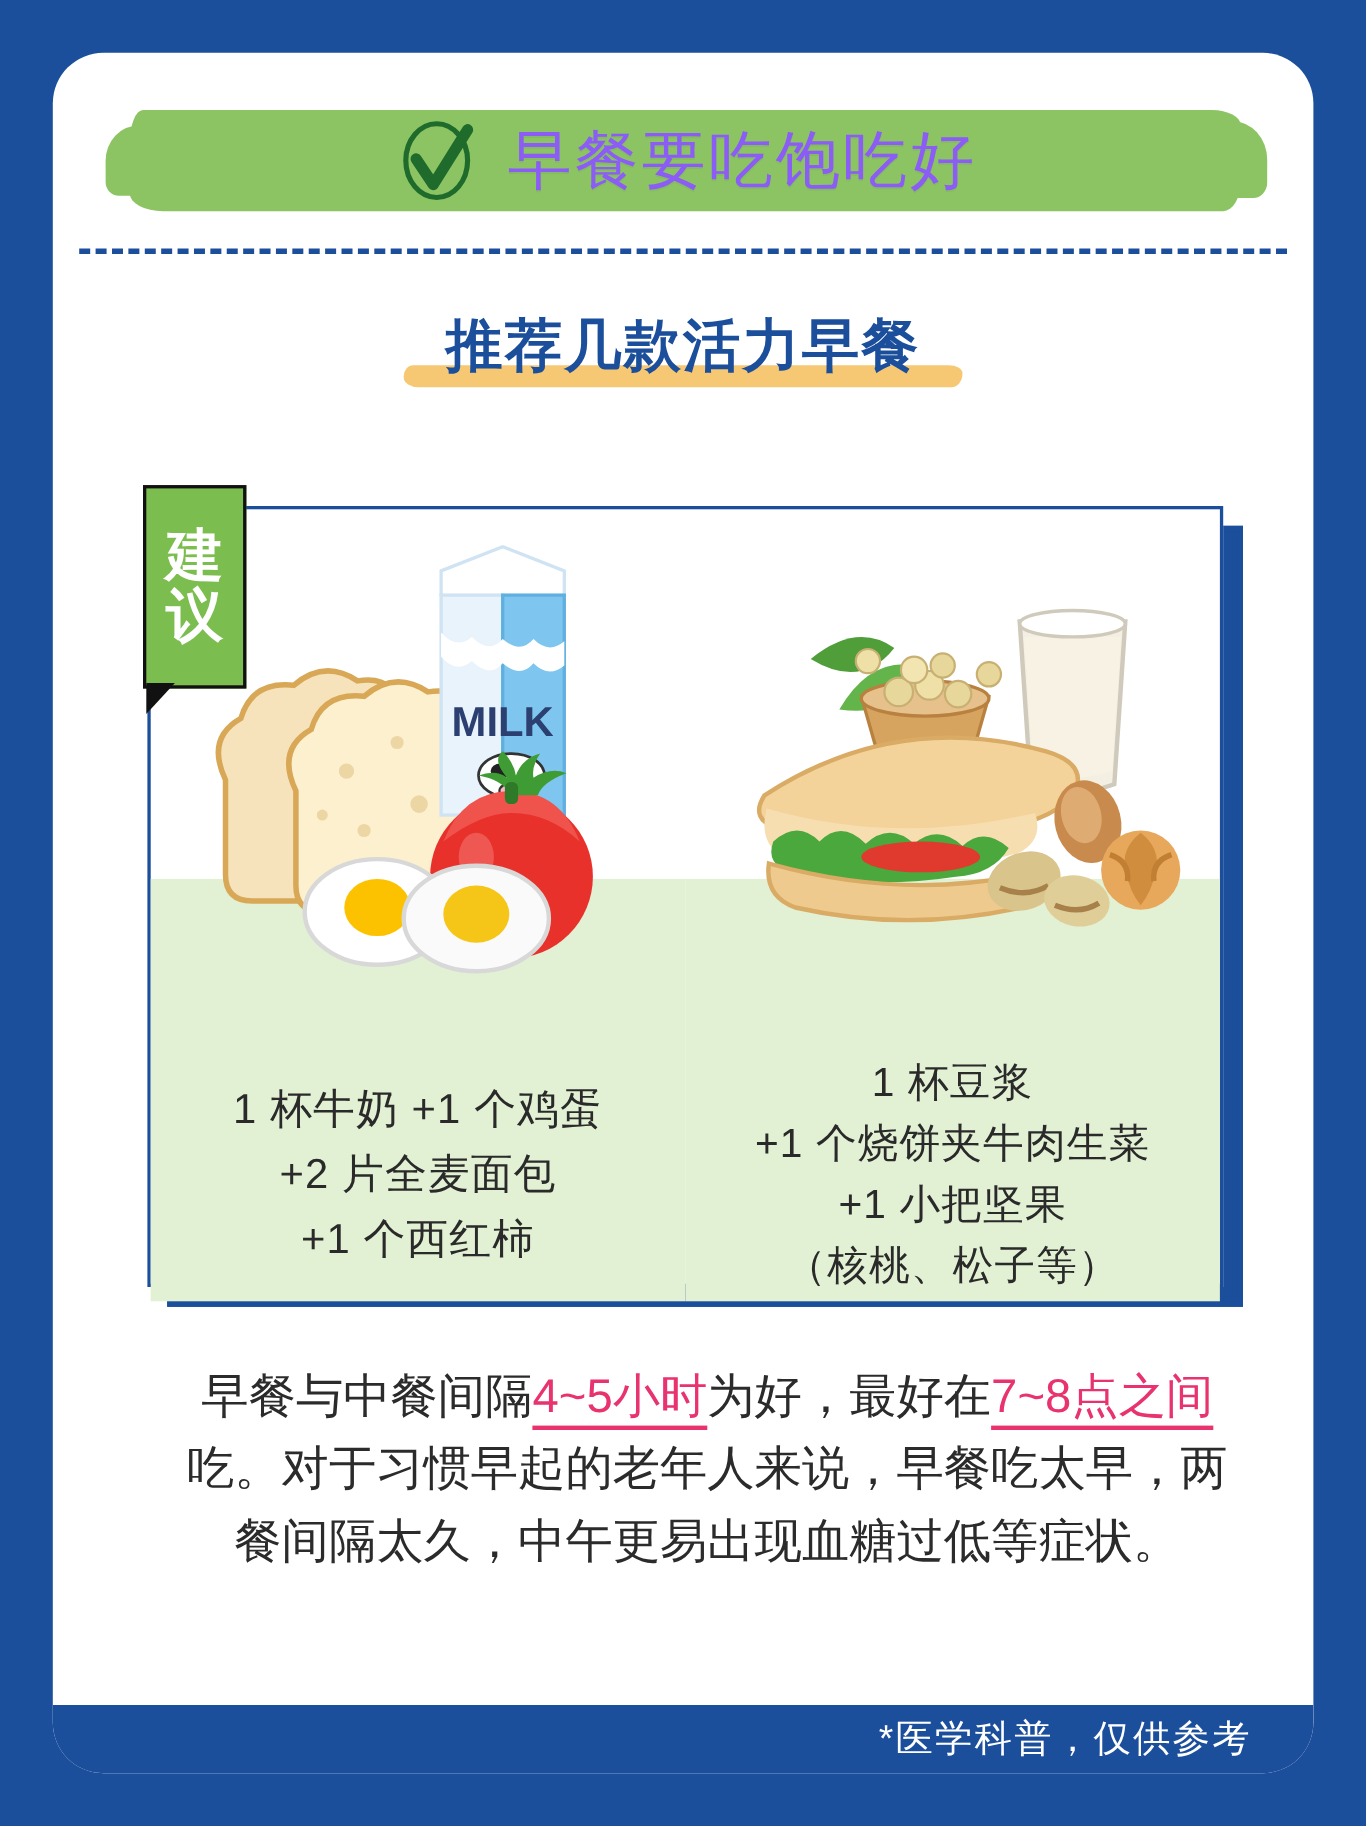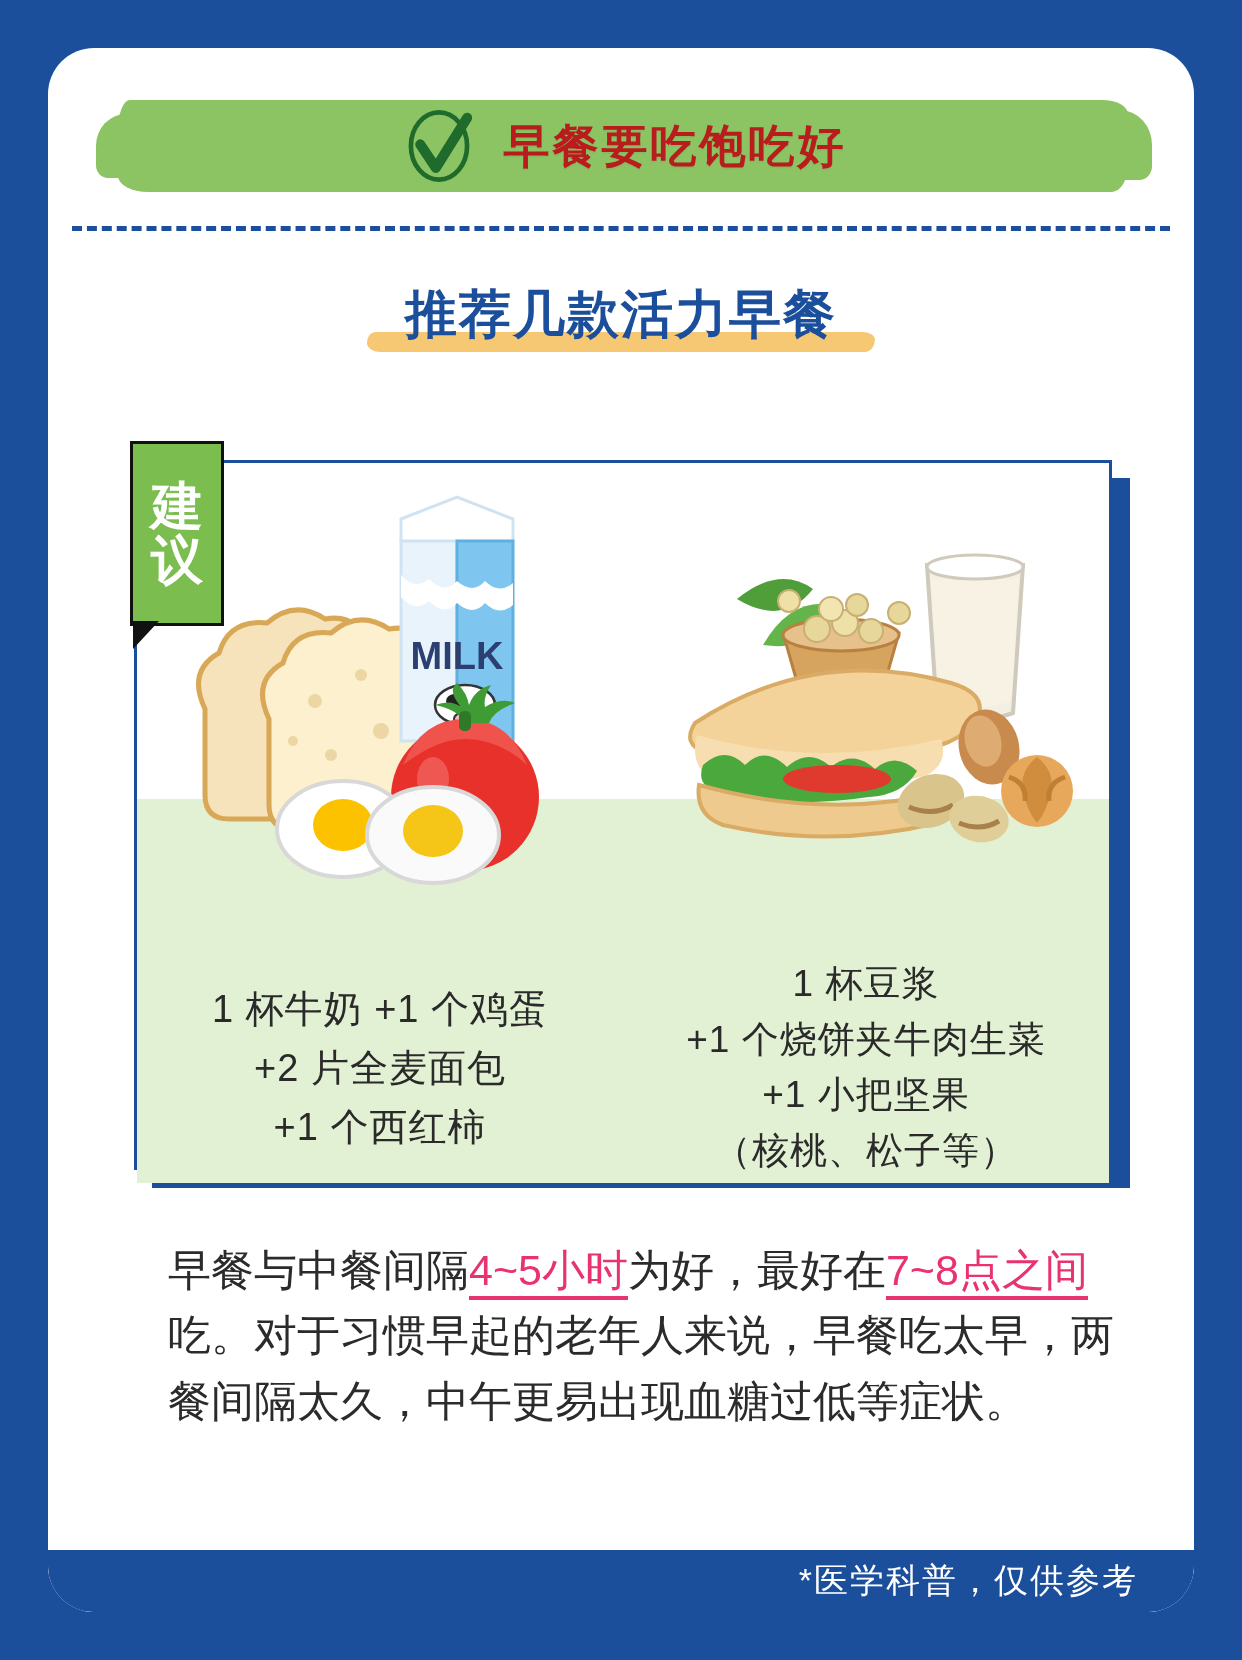--- a/index.html
+++ b/index.html
@@ -40,21 +40,21 @@
     content:""; position:absolute; right:-24px; top:10px;
     width:64px; height:70px; background:#8cc464;
     border-radius:10% 50% 20% 40%;
   }
   .title-row{
     position:absolute; left:0; top:0; width:1010px; height:108px;
     display:flex; align-items:center; justify-content:center; gap:26px;
   }
   .check-icon{ width:78px; height:78px; flex:0 0 auto; }
   .title-text{
-    font-size:46px; font-weight:bold; color:#b91c1c;
+    font-size:58px; font-weight:normal; color:#8b5cf6;
     letter-spacing:3px; line-height:1;
     text-shadow:0 2px 0 rgba(0,0,0,0.04);
   }
   
   .divider{
     position:absolute; left:24px; top:178px; width:1098px; height:0;
     border-top:5px dashed #1b4e9b;
   }
   
   .subtitle-wrap{
@@ -113,21 +113,21 @@
   .food-art svg{ position:absolute; left:50%; transform:translateX(-50%); }
   .food-text{
     position:absolute; left:0; right:0; bottom:26px;
     text-align:center; color:#2a2a2a;
     font-size:38px; line-height:1.55; letter-spacing:1px;
   }
   .food-text.right{ bottom:5px; font-size:37px; line-height:1.5; }
   
   .para{
     position:absolute; left:120px; top:1190px; width:950px;
-    font-size:43px; line-height:1.52; color:#2b2b2b; letter-spacing:0px;
+    font-size:43px; line-height:1.52; color:#2b2b2b; letter-spacing:0px;text-align:center;
   }
   .hl-pink{ color:#e8336e; border-bottom:4px solid #e8336e; padding-bottom:2px; }
   
   .footer-bar{
     position:absolute; left:0; bottom:0; width:1146px; height:62px;
     background:#1b4e9b;
     display:flex; align-items:center; justify-content:flex-end;
     padding-right:56px;
     border-radius:0 0 44px 44px;
   }

